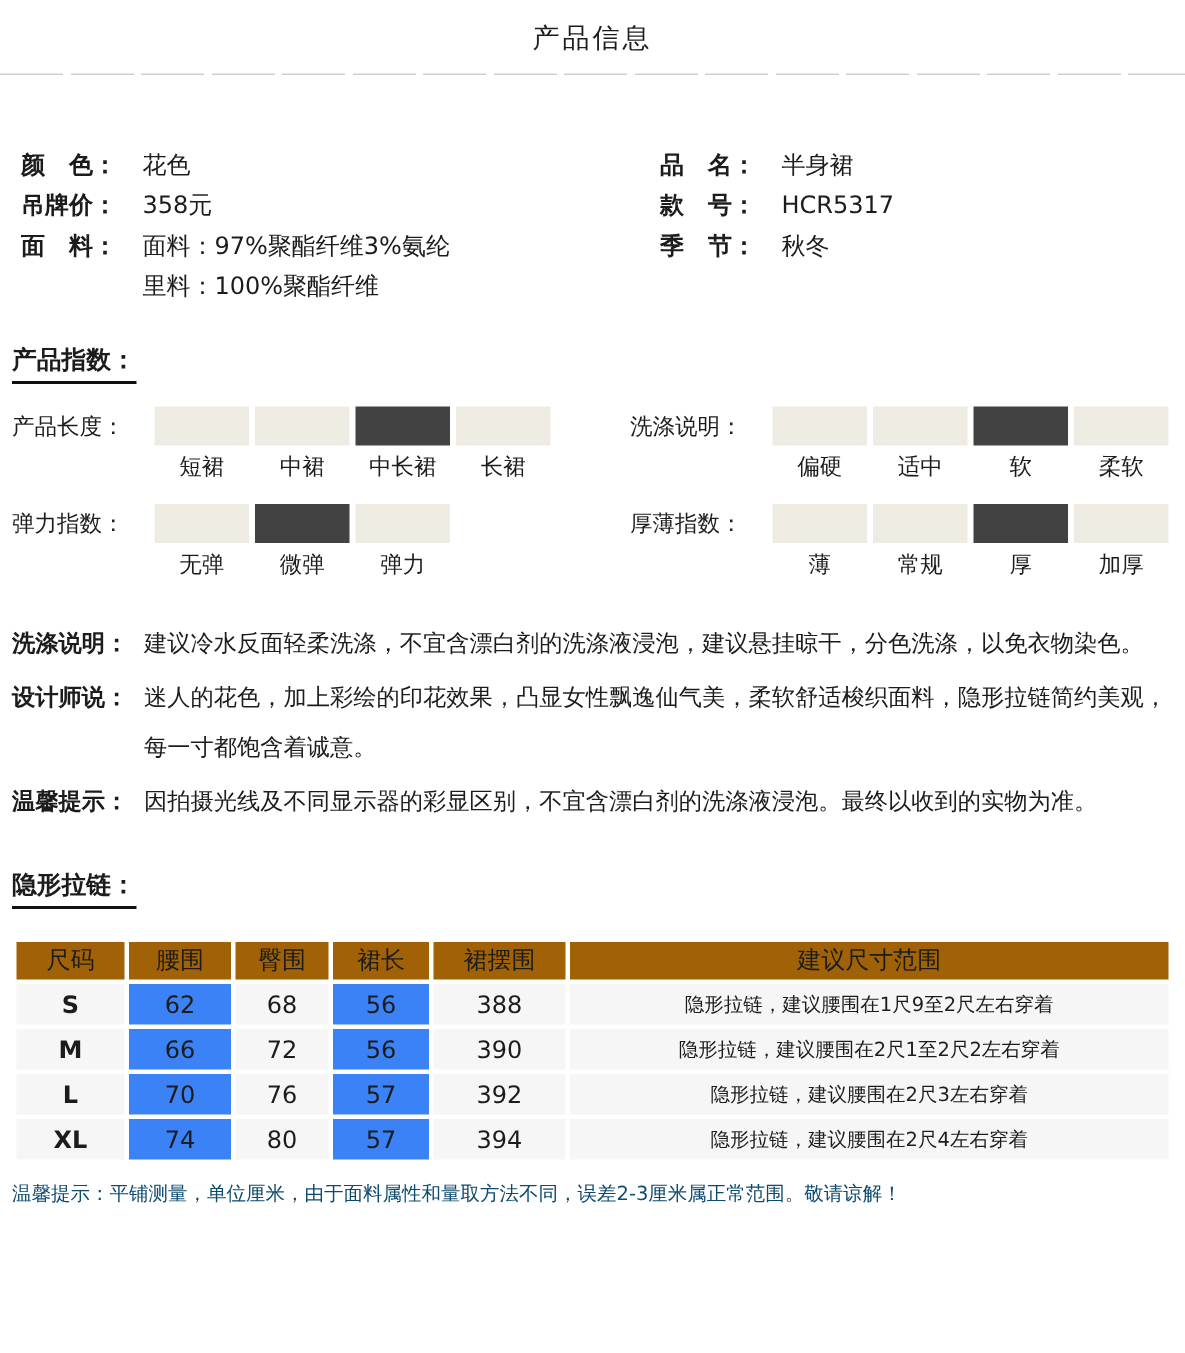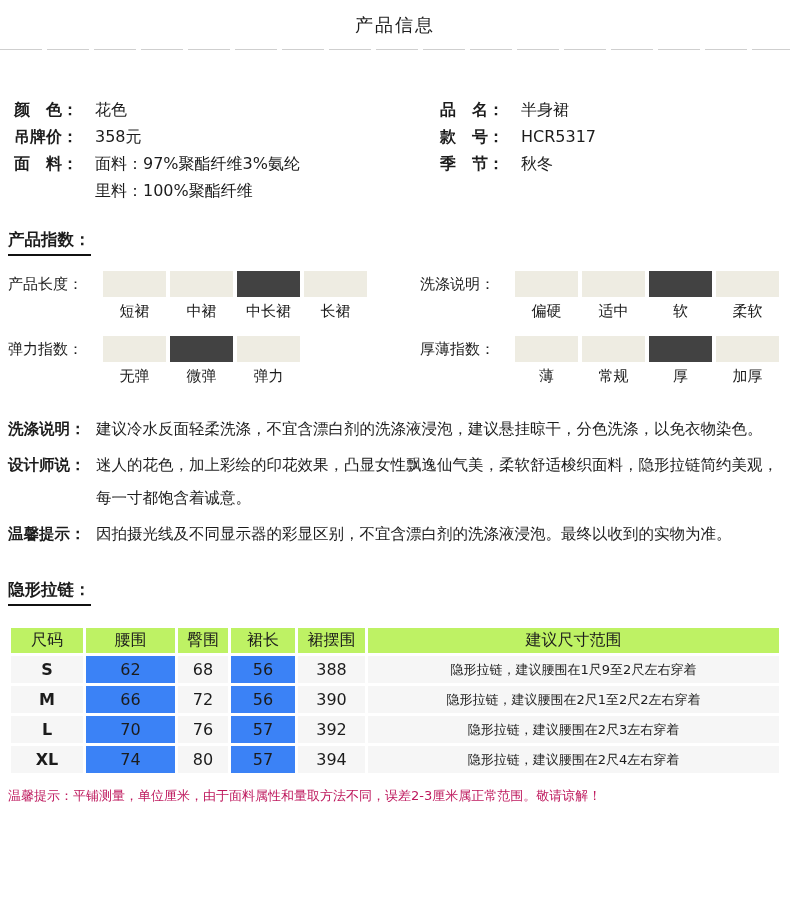--- a/index.html
+++ b/index.html
@@ -47,31 +47,31 @@
   .notes{margin:27px 8px 0 0;padding-left:8px;font-size:15.5px;}
   .note{display:flex;margin-bottom:3px;line-height:33px;}
   .note-label{font-weight:bold;width:88px;flex-shrink:0;white-space:nowrap;}
   .note-text{flex:1;padding-right:2px;}
   
   .size-table{
     margin:19px 8px 0 8px;width:774px;table-layout:fixed;
     border-collapse:separate;border-spacing:3px;font-size:16px;
   }
   .size-table th{
-    background:#bef264;font-weight:normal;height:25px;
+    background:#a16207;font-weight:normal;height:25px;
     text-align:center;padding:0;font-size:16px;
   }
   .size-table td{height:27px;text-align:center;padding:0;}
-  .c0{width:72px;} .c1{width:89px;} .c2{width:50px;} .c3{width:64px;} .c4{width:67px;}
+  .c0{width:72px;} .c1{width:68px;} .c2{width:62px;} .c3{width:64px;} .c4{width:88px;}
   td.c0,td.c2,td.c4,td.c5{background:#f6f6f6;}
   td.c1,td.c3{background:#3b82f6;}
   td.c0{font-weight:bold;}
   td.c5{font-size:13px;}
   
-  .footnote{margin:11px 8px 0 8px;font-size:13px;color:#be185d;}
+  .footnote{margin:11px 8px 0 8px;font-size:13px;color:#0c4a6e;}
 </style>
 </head>
 <body>
 
 <div class="page">
 
   <h1 class="title">产品信息</h1>
   <div class="divider"></div>
 
   <div class="attrs">

